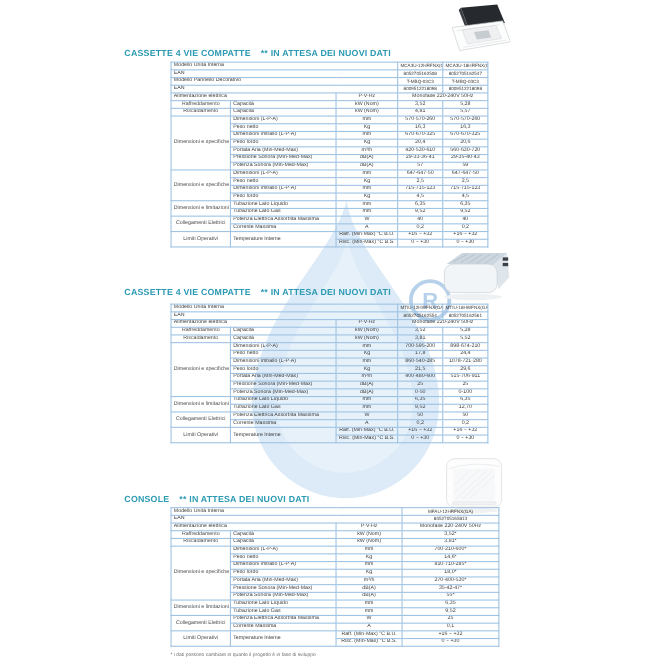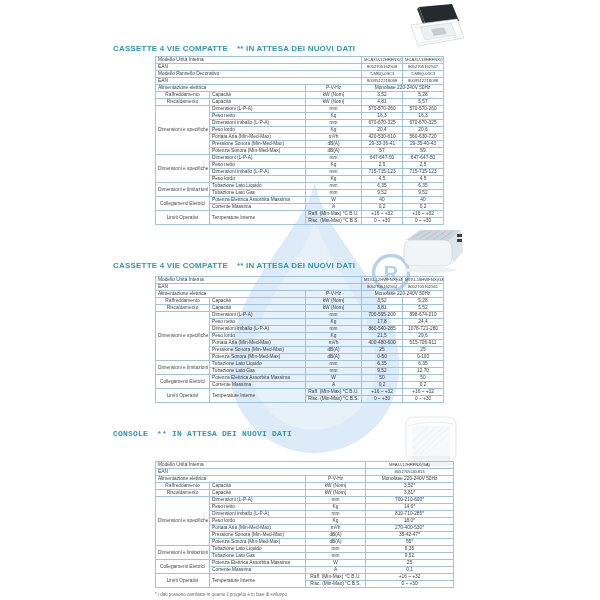--- a/index.html
+++ b/index.html
@@ -358,21 +358,21 @@
           <td class="v">+16 ~ +32</td>
         </tr>
         <tr>
           <td class="u">Risc. (Min-Max) °C B.S.</td>
           <td class="v">0 ~ +30</td>
           <td class="v">0 ~ +30</td>
         </tr>
       </tbody>
     </table>
 
-  <div class="sec-head" style="top:429px;font-family:Liberation Mono, monospace;">
+  <div class="sec-head" style="top:449px;">
     <span>CONSOLE</span><span class="sec-note">** IN ATTESA DEI NUOVI DATI</span>
   </div>
 
   <svg id="img-console" class="prod" width="56" height="58" viewBox="0 0 56 58" aria-hidden="true">
     <ellipse cx="28" cy="54" rx="22" ry="2.5" fill="#f0f1f2"></ellipse>
     <rect x="3" y="7" width="50" height="44" rx="7" fill="#fdfdfd" stroke="#dfe1e3" stroke-width="0.8"></rect>
     <path d="M5,16 Q28,9 51,14" stroke="#e8eaec" stroke-width="0.8" fill="none"></path>
     <rect x="9" y="16" width="38" height="29" fill="#f7f8f9"></rect>
     <line x1="11" y1="44" x2="40" y2="17" stroke="#e9ecee" stroke-width="0.7"></line>
     <line x1="17" y1="44" x2="45" y2="18" stroke="#e9ecee" stroke-width="0.7"></line>

